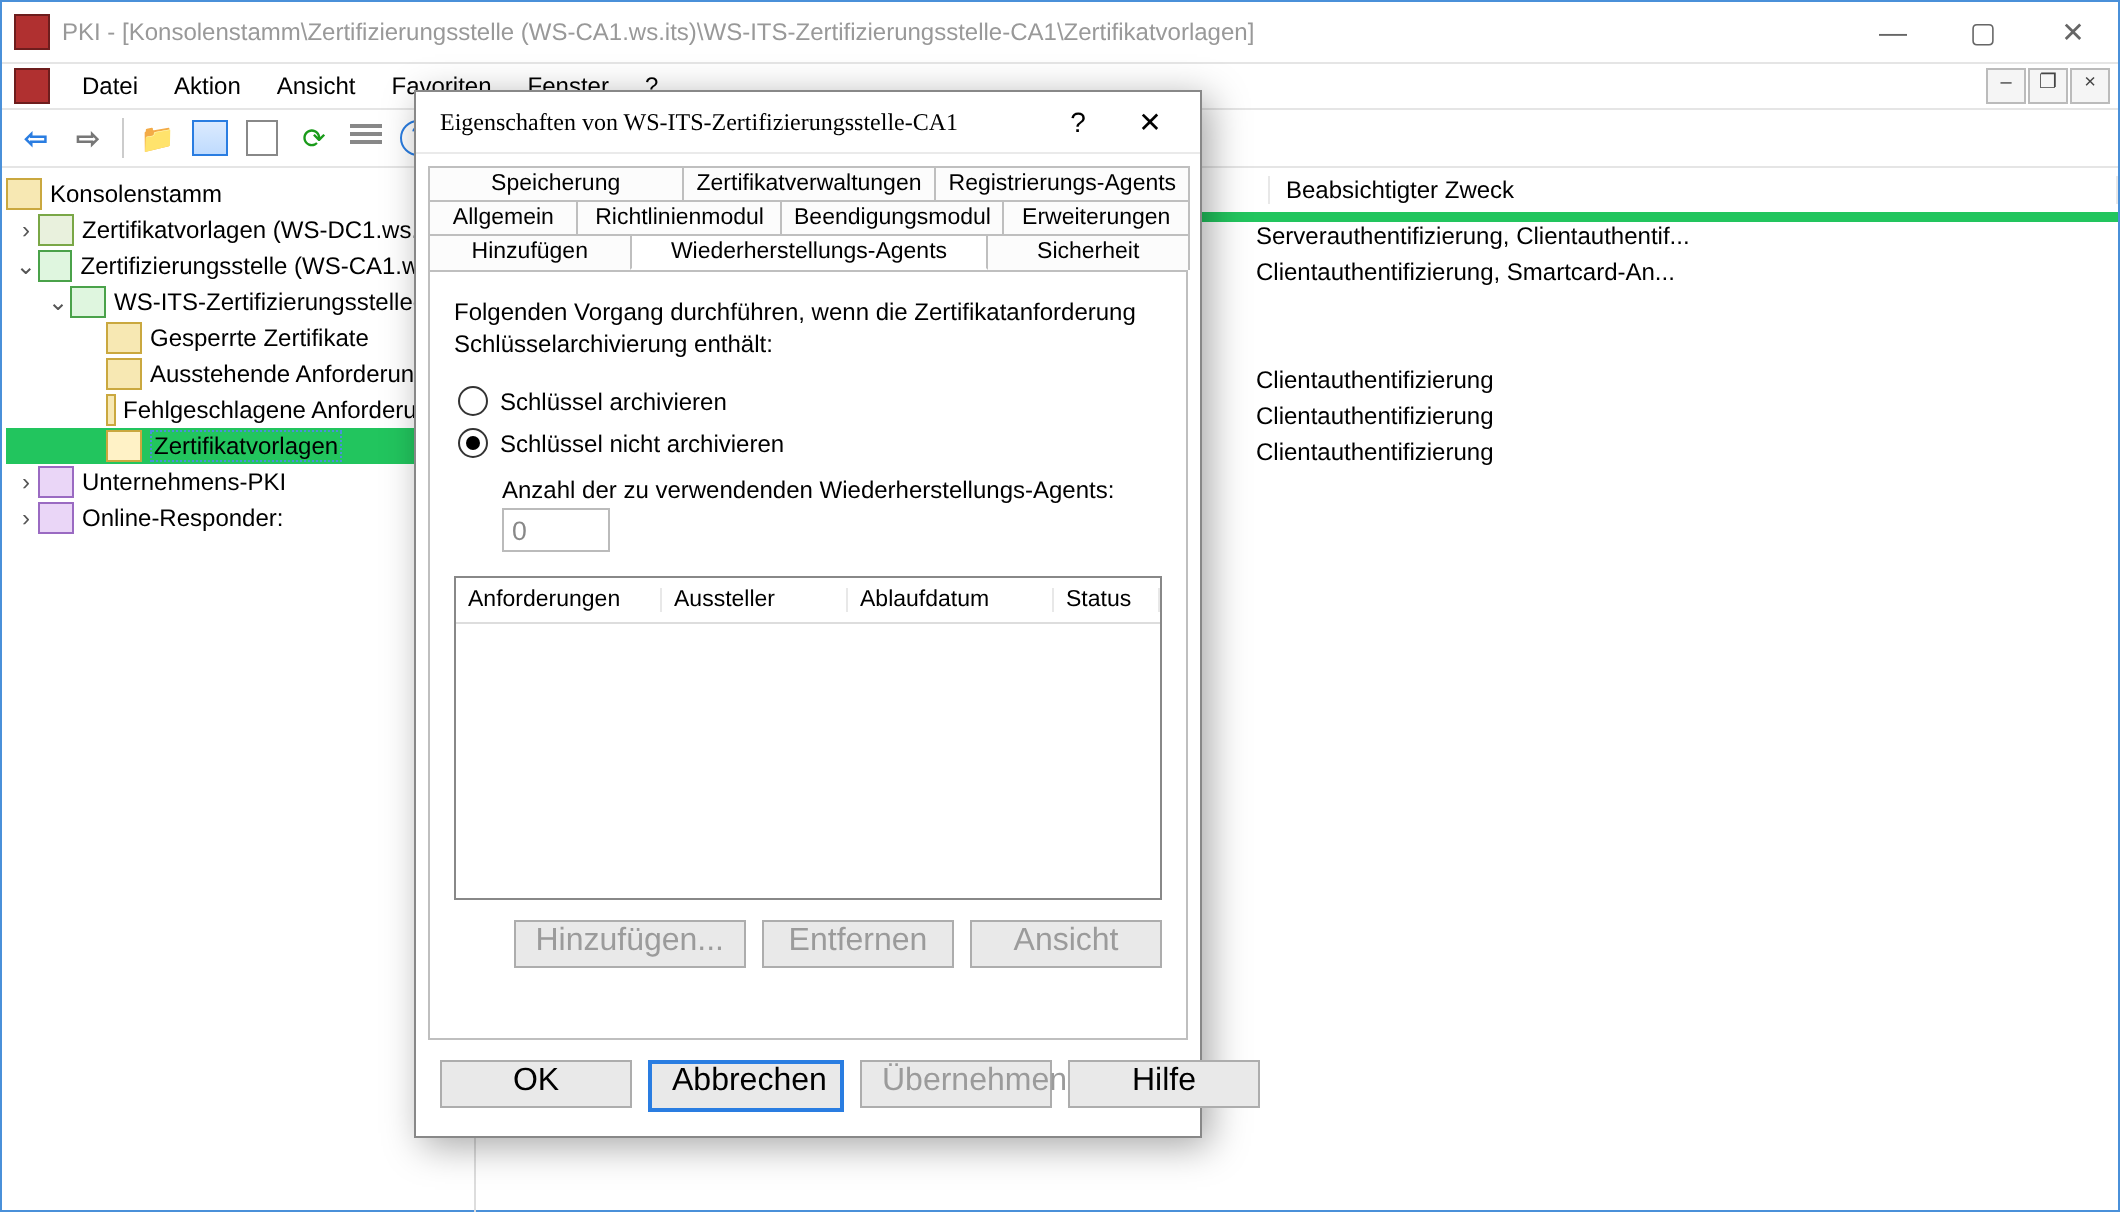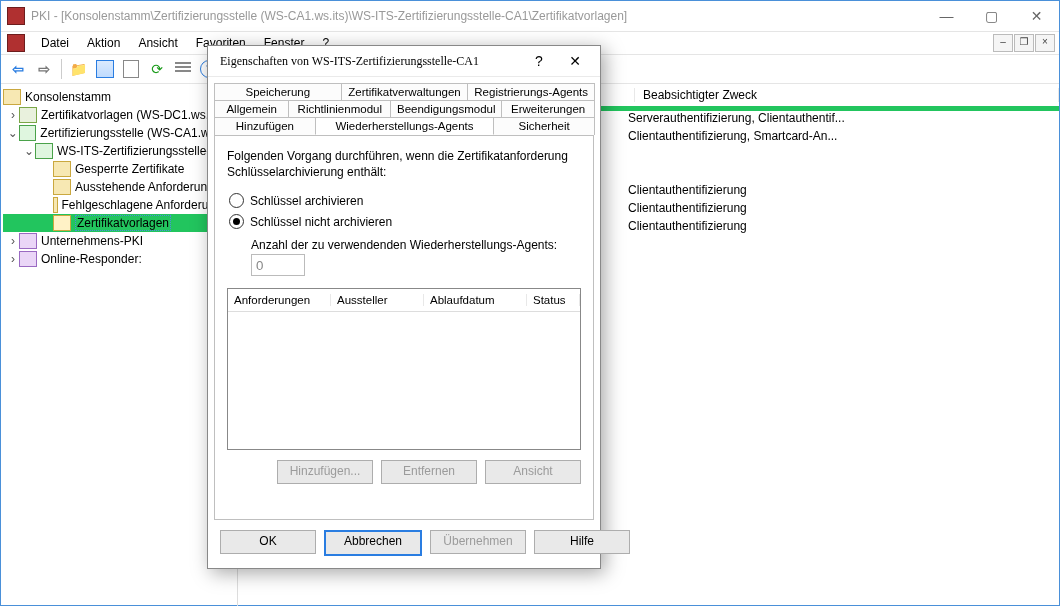--- a/index.html
+++ b/index.html
@@ -234,21 +234,21 @@
     height:160px;
     background:#fff;
   }
   .kra-head { display:flex; border-bottom:1px solid #ddd; height:22px; align-items:center;}
   .kra-head .kc { padding:0 6px; border-right:1px solid #e8e8e8; font-size:11.5px;}
   .dlg-mid-btns {
     display:flex; gap:8px; justify-content:flex-end; margin-top:10px;
   }
   .btn {
     min-width:74px; height:22px; border:1px solid #adadad; background:#e9e9e9;
-    text-align:center; line-height:20px; padding:0 10px; font-size:12px;
+    text-align:center; line-height:20px; padding:0 10px; font-size:16px;
   }
   .btn.disabled { color:#9b9b9b; }
   .btn.primary { border:2px solid #2a7de1; background:#e9e9e9; line-height:18px; }
   .dialog-footer {
     display:flex; gap:8px; 
     padding:10px 12px 12px 12px;
   }
 </style>
 </head>
 <body>

